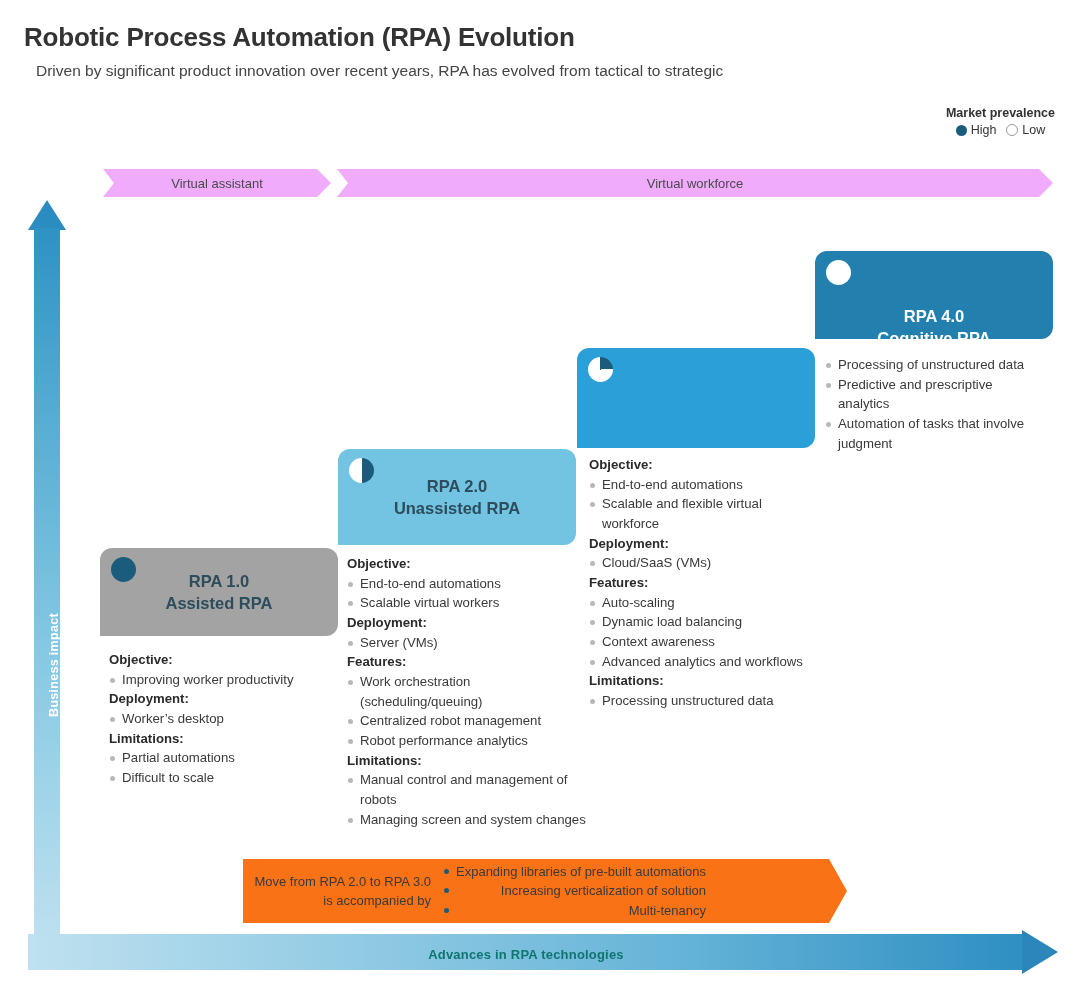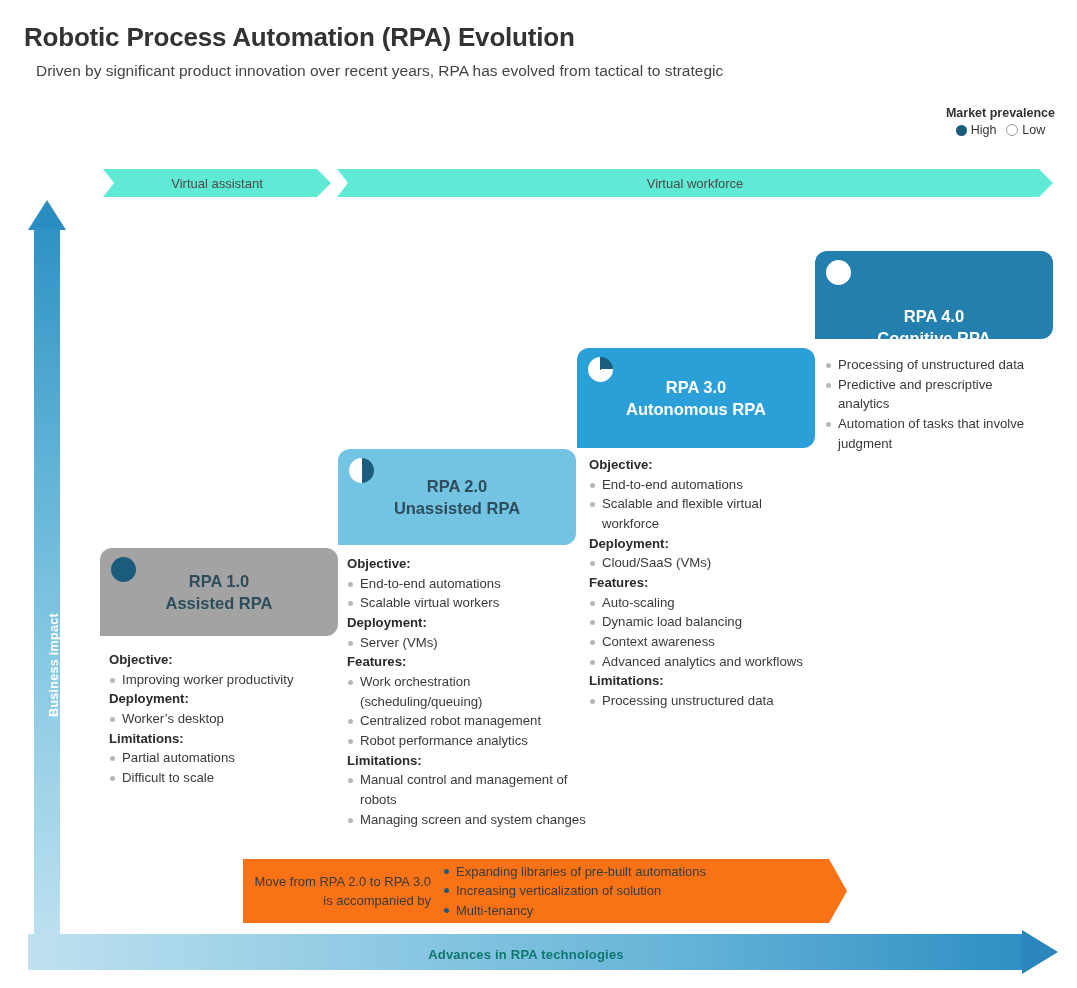--- a/index.html
+++ b/index.html
@@ -28,21 +28,21 @@
   
   .legend{position:absolute;right:22px;top:106px;text-align:center;}
   .legend-title{font-size:12.5px;font-weight:bold;color:#333;}
   .legend-items{display:flex;gap:10px;justify-content:center;align-items:center;margin-top:3px;}
   .legend-item{display:flex;align-items:center;gap:4px;font-size:12.5px;color:#333;}
   .dot-full{width:11px;height:11px;border-radius:50%;background:#1b5c7d;display:inline-block;}
   .dot-empty{width:10px;height:10px;border-radius:50%;background:#ffffff;border:1.4px solid #9a9a9a;display:inline-block;}
 
   
   .band{
-    position:absolute;height:28px;background:#5eead4;
+    position:absolute;height:28px;background:#f0abfc;
     display:flex;align-items:center;justify-content:center;
     font-size:13px;color:#4a4a4a;
   }
   .band.b1{left:103px;top:169px;width:228px;
     clip-path:polygon(0 0, calc(100% - 14px) 0, 100% 50%, calc(100% - 14px) 100%, 0 100%, 11px 50%);}
   .band.b2{left:337px;top:169px;width:716px;
     clip-path:polygon(0 0, calc(100% - 14px) 0, 100% 50%, calc(100% - 14px) 100%, 0 100%, 11px 50%);}
 
   
   .y-axis{
@@ -119,21 +119,21 @@
   .callout{
     position:absolute;left:243px;top:859px;width:604px;height:64px;
     background:#f97316;
     clip-path:polygon(0 0, calc(100% - 18px) 0, 100% 50%, calc(100% - 18px) 100%, 0 100%);
     display:flex;align-items:center;
   }
   .callout-left{
     width:200px;text-align:right;padding-right:12px;box-sizing:border-box;
     font-size:13px;color:#3a3a3a;line-height:1.5;
   }
-  .callout-right{font-size:13px;color:#3a3a3a;line-height:1.5;}
+  .callout-right{font-size:13px;color:#3a3a3a;line-height:1.5;text-align:right;}
   .callout-right ul{list-style:none;margin:0;padding:0;}
   .callout-right li{position:relative;padding-left:13px;}
   .callout-right li:before{
     content:"";position:absolute;left:1px;top:7px;
     width:5px;height:5px;border-radius:50%;background:#1b5c7d;
   }
 </style>
 </head>
 <body>
 
@@ -220,24 +220,20 @@
     </ul>
     <div class="hd">Limitations:</div>
     <ul>
       <li>Manual control and management of robots</li>
       <li>Managing screen and system changes</li>
     </ul>
   </div>
 
   <div class="card-head" style="left:577px;top:348px;width:238px;height:100px;background:#2ba0d8;">
     <span class="marker m-quarter"></span>
-    <div class="ttl" style="color:#ffffff;">
-      <span>RPA 3.0</span>
-      <span class="l2">Autonomous RPA</span>
-    </div>
   </div>
   <div class="card-body" style="left:589px;top:455px;width:215px;">
     <div class="hd">Objective:</div>
     <ul>
       <li>End-to-end automations</li>
       <li>Scalable and flexible virtual workforce</li>
     </ul>
     <div class="hd">Deployment:</div>
     <ul>
       <li>Cloud/SaaS (VMs)</li>

